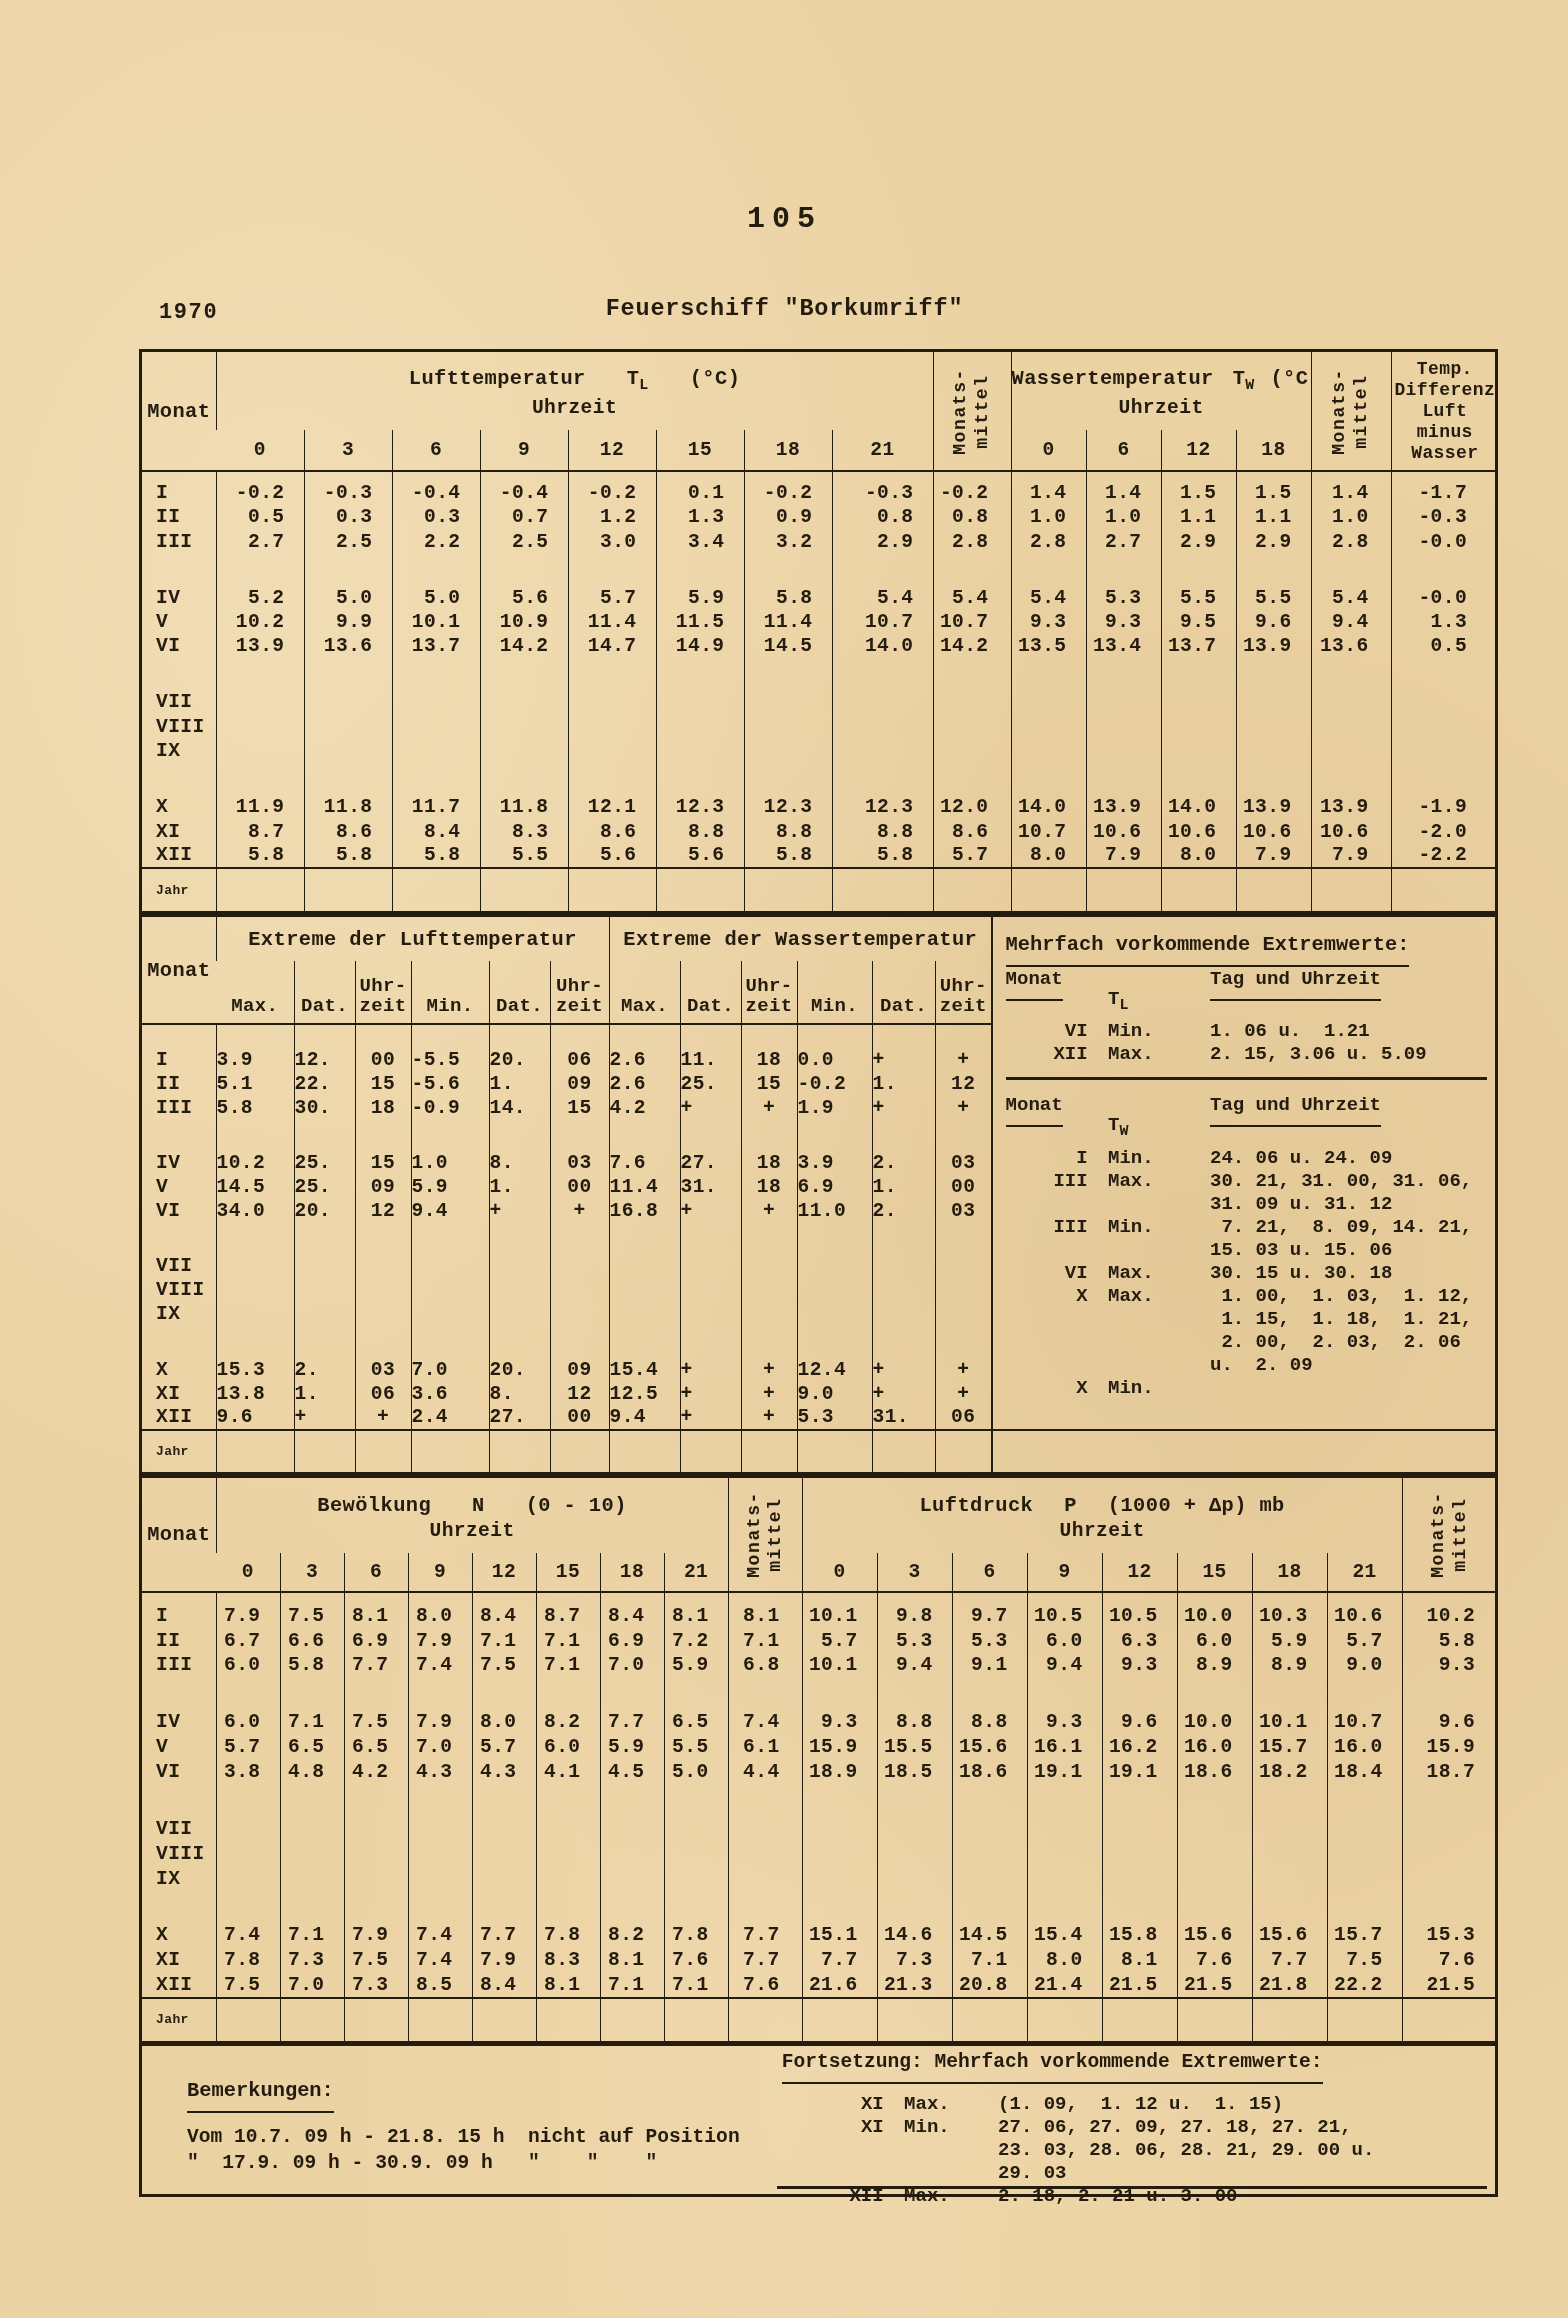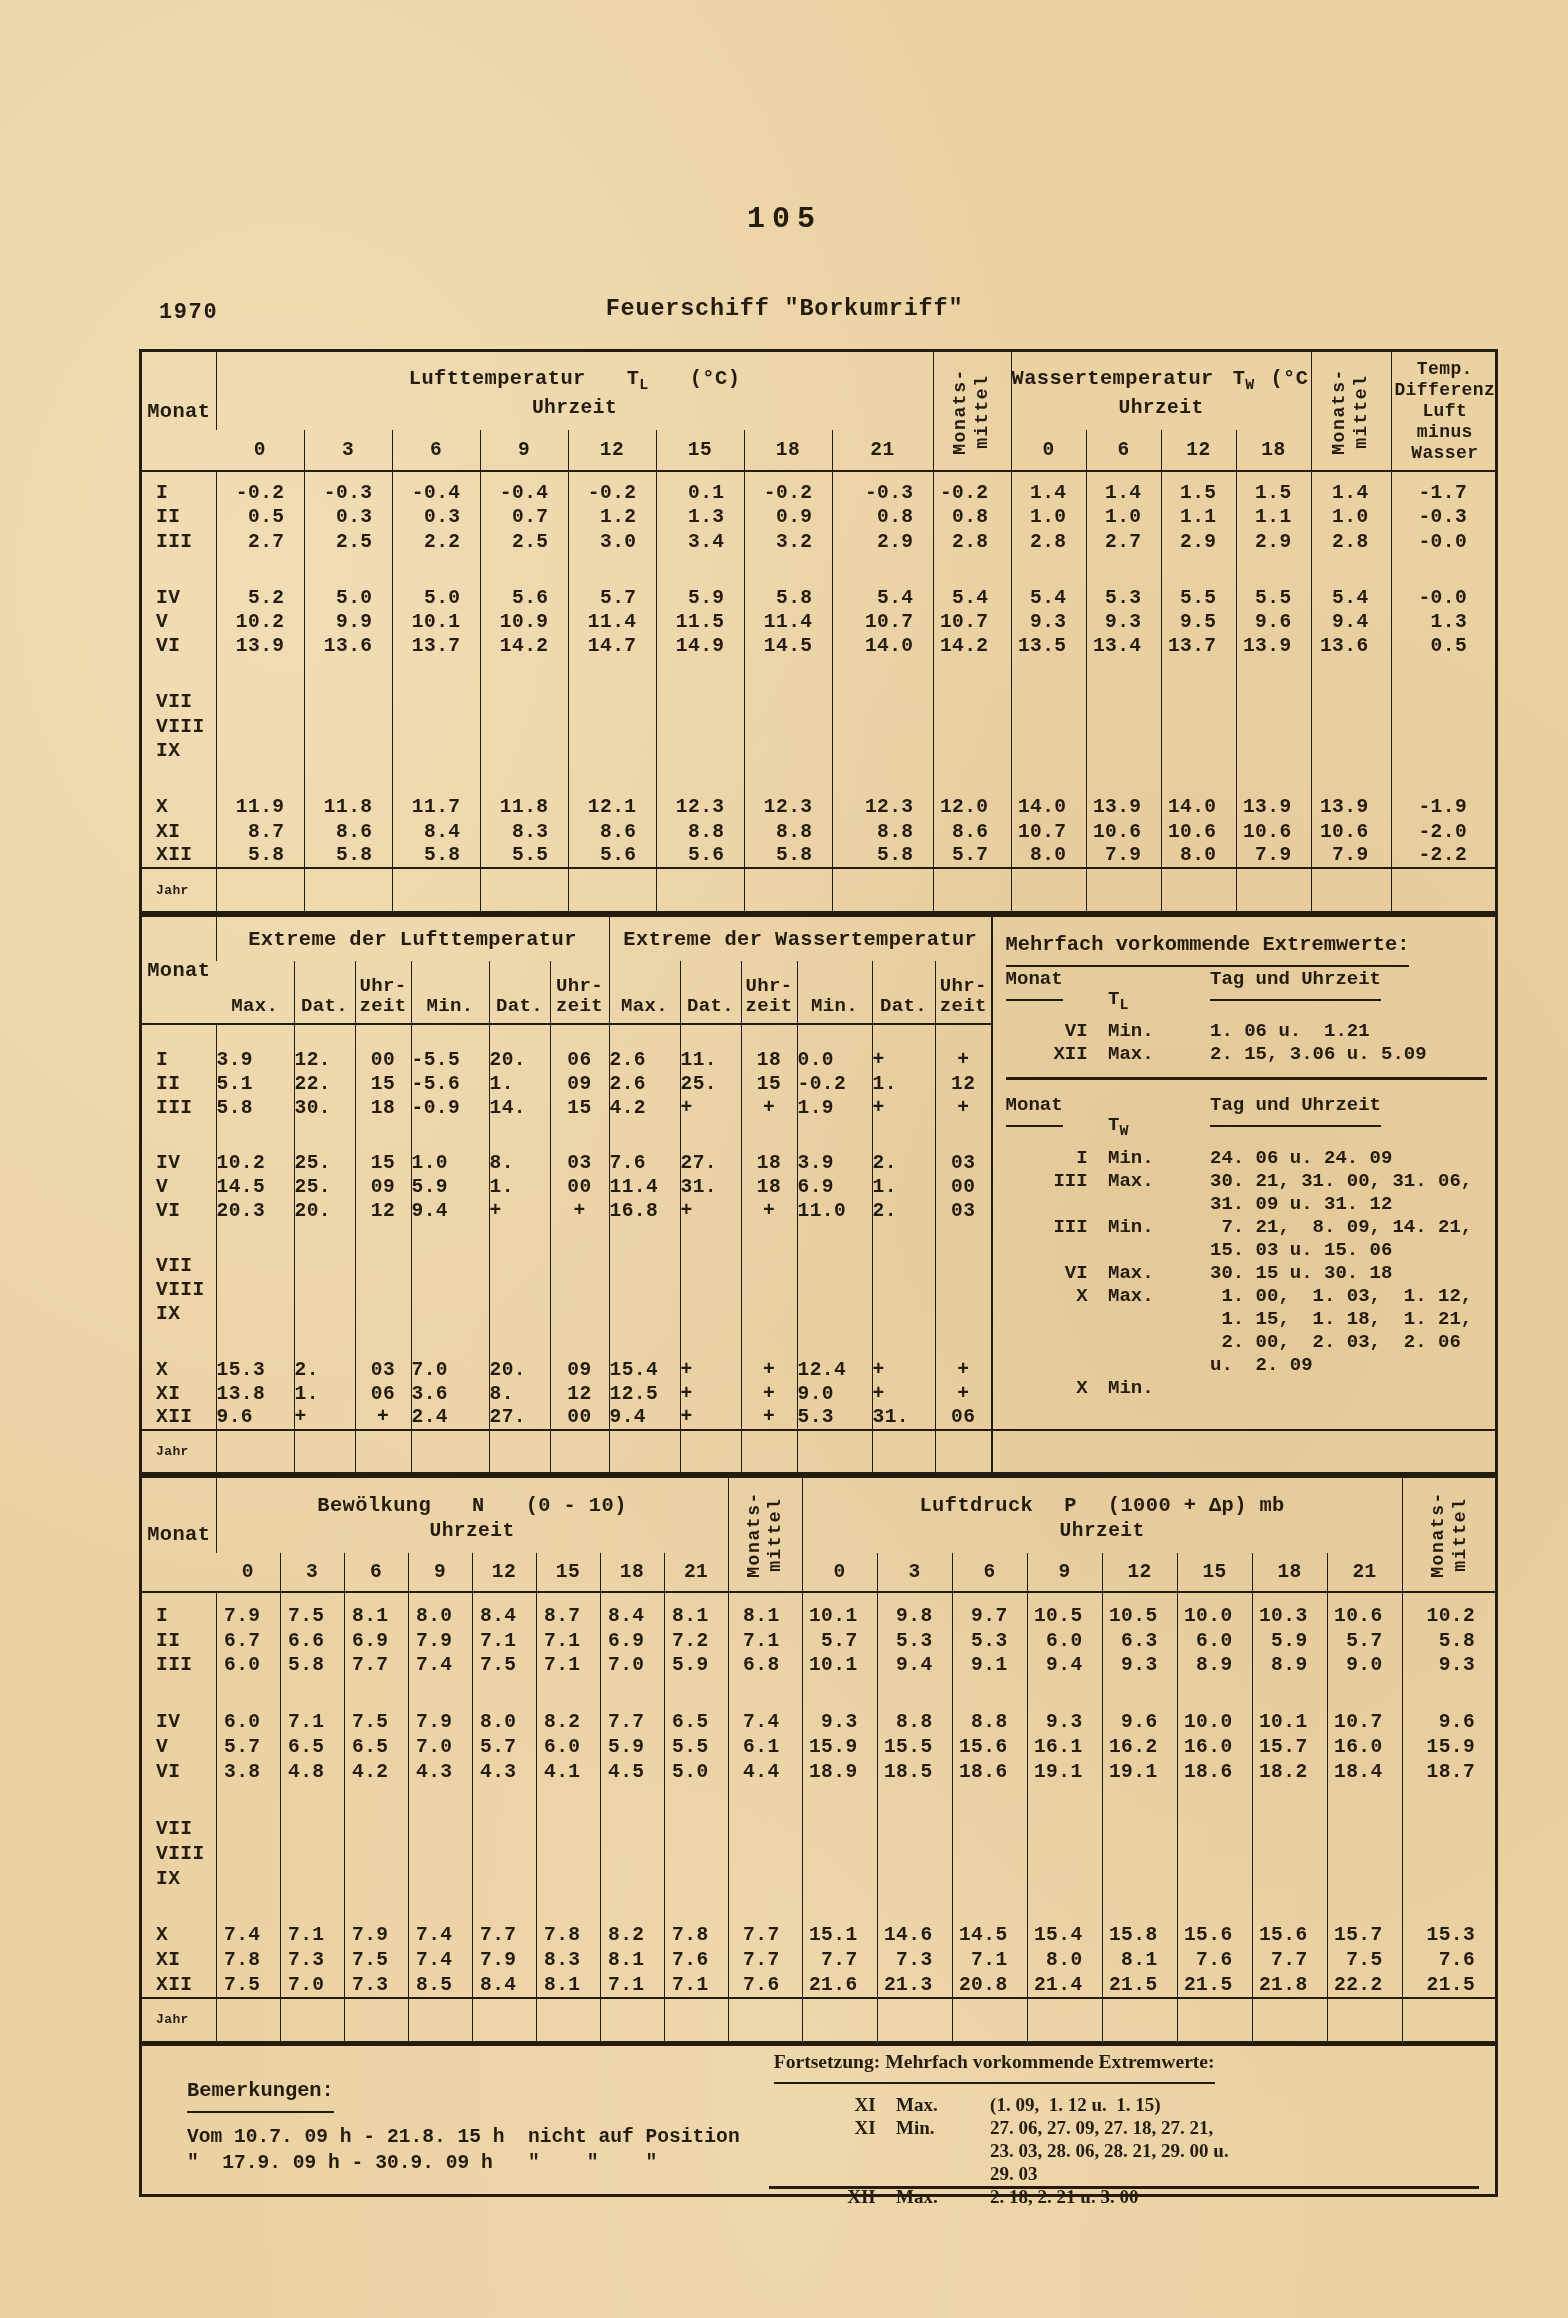--- a/index.html
+++ b/index.html
@@ -77,21 +77,21 @@
   .mv-row{display:flex;line-height:23px;}
   .mv-m{width:82px;text-align:right;}
   .mv-k{width:102px;padding-left:20.4px;}
   .mv-t{flex:1;white-space:pre;}
   .mv-sec2{border-top:3.1px solid var(--ink);margin-top:11px;padding-top:6.3px;}
 
   
   .bem{position:absolute;left:45px;top:33px;font-size:19.6px;}
   .bem .bem-title{font-size:20.4px;margin-bottom:11px;display:inline-block;}
   .bem .bline{white-space:pre;line-height:26px;}
-  .fort{position:absolute;right:16px;top:-3.1px;width:710px;height:146px;border-bottom:3.1px solid var(--ink);box-sizing:border-box;padding:7.8px 6.3px 0 4.7px;font-size:19px;font-family:Liberation Serif, serif;}
+  .fort{position:absolute;right:8px;top:-3.1px;width:710px;height:146px;border-bottom:3.1px solid var(--ink);box-sizing:border-box;padding:7.8px 6.3px 0 4.7px;font-size:19px;}
   .fort .fort-title{font-size:19.6px;margin-bottom:9.4px;display:inline-block;}
   .fort .mv-m{width:102px;}
   .fort .mv-k{width:94px;}
 </style>
 </head>
 <body>
 
 <div class="page">
 
   <div class="pageno">105</div>
@@ -618,21 +618,21 @@
             <td class="c-uhr">00</td>
             <td class="c-max">11.4</td>
             <td class="c-dat">31.</td>
             <td class="c-uhr">18</td>
             <td class="c-max">6.9</td>
             <td class="c-dat">1.</td>
             <td class="c-uhr">00</td>
           </tr>
           <tr class="datarow">
             <td class="c-monat">VI</td>
-            <td class="c-max">20.3</td>
+            <td class="c-max">34.0</td>
             <td class="c-dat">20.</td>
             <td class="c-uhr">12</td>
             <td class="c-max">9.4</td>
             <td class="c-dat">+</td>
             <td class="c-uhr">+</td>
             <td class="c-max">16.8</td>
             <td class="c-dat">+</td>
             <td class="c-uhr">+</td>
             <td class="c-max">11.0</td>
             <td class="c-dat">2.</td>

